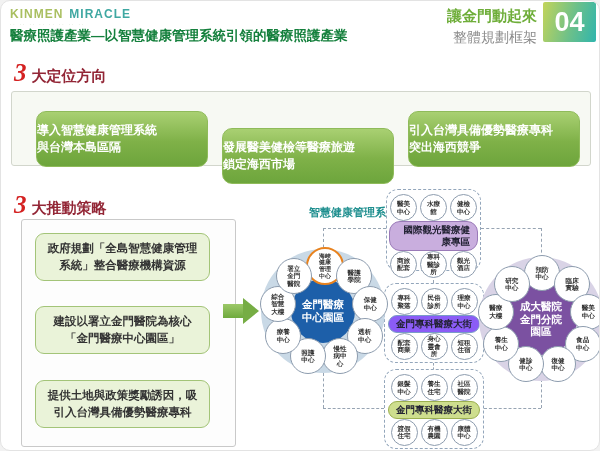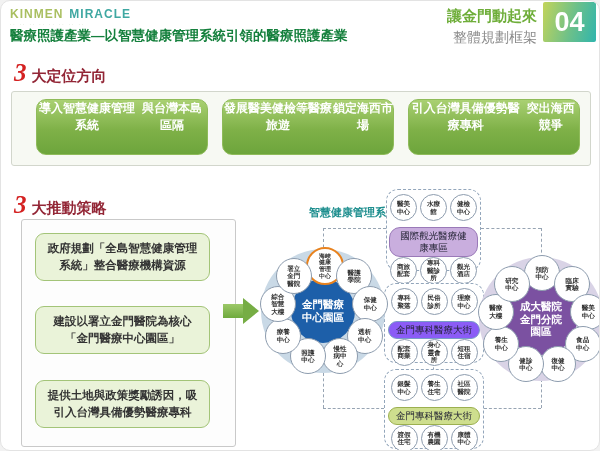--- a/index.html
+++ b/index.html
@@ -32,25 +32,25 @@
   
   .sec-head{position:absolute;left:13px;display:flex;align-items:baseline;}
   .sec-head .num{font-family:"Liberation Serif","DejaVu Serif",serif;font-style:italic;font-weight:bold;color:#d42121;font-size:25px;margin-right:5px;}
   .sec-head .txt{color:#932636;font-size:15px;font-weight:bold;}
   
   .pos-container{
     position:absolute;left:10px;top:90px;width:578px;height:73px;
     background:#f7f9f3;border:1px solid #d2d6cc;border-radius:3px;
   }
   .pos-box{
-    position:absolute;top:7px;width:170px;height:54px;border-radius:10px;
+    position:absolute;top:19px;width:170px;height:54px;border-radius:10px;
     background:linear-gradient(180deg,#a9d072 0%,#7fb148 55%,#6da53c 100%);
     border:1px solid #8fbb5a;
-    color:#ffffff;font-size:12px;font-weight:bold;text-align:center;
-    display:flex;flex-direction:row;justify-content:center;line-height:1.45;
+    color:#ffffff;font-size:12px;font-weight:bold;
+    display:flex;flex-direction:column;justify-content:center;line-height:1.45;
   }
   
   .strat-container{
     position:absolute;left:20px;top:218px;width:201px;height:226px;
     background:#fdfdfd;border:1px solid #c9c9c9;border-radius:3px;padding-left:12px;
   }
   .strat-box{
     position:absolute;left:13px;width:173px;height:46px;border-radius:9px;
     background:#eaf3d9;border:1px solid #a3c478;
     color:#333333;font-size:11.5px;font-weight:bold;text-align:center;
@@ -68,22 +68,22 @@
     box-sizing:border-box;
   }
   .zone-row{display:flex;justify-content:center;gap:3px;}
   .node{
     background:#ffffff;border:1px solid #8d9cae;border-radius:50%;
     display:flex;flex-direction:column;align-items:center;justify-content:center;
     color:#333333;font-size:6.6px;line-height:1.12;text-align:center;font-weight:bold;
   }
   .zone .node{width:25px;height:25px;}
   .pill{
-    border-radius:11px;padding:2px 7px;font-size:9.5px;font-weight:normal;color:#222233;
-    text-align:center;line-height:1.25;max-width:88px;margin-top:6px;
+    border-radius:11px;padding:2px 7px;font-size:9.5px;font-weight:bold;color:#222233;
+    text-align:right;line-height:1.25;max-width:88px;
   }
   .cluster{position:absolute;border-radius:50%;}
   .cluster .core{
     position:absolute;border-radius:50%;display:flex;flex-direction:column;align-items:center;justify-content:center;
     color:#ffffff;font-weight:bold;font-size:10.5px;line-height:1.2;text-align:center;
   }
   .cluster .node{position:absolute;width:34px;height:34px;}
   .dash-h{position:absolute;border-top:1.5px dashed #97a4b3;height:0;}
   .dash-v{position:absolute;border-left:1.5px dashed #97a4b3;width:0;}
 </style>
@@ -105,21 +105,21 @@
 
   <div class="sec-head" style="top:58px;">
     <span class="num">3</span>
     <span class="txt">大定位方向</span>
   </div>
   <div class="pos-container">
     <div class="pos-box" style="left:24px;">
       <span>導入智慧健康管理系統</span>
       <span>與台灣本島區隔</span>
     </div>
-    <div class="pos-box" style="left:210px;">
+    <div class="pos-box" style="left:210px;margin-top:17px;">
       <span>發展醫美健檢等醫療旅遊</span>
       <span>鎖定海西市場</span>
     </div>
     <div class="pos-box" style="left:396px;">
       <span>引入台灣具備優勢醫療專科</span>
       <span>突出海西競爭</span>
     </div>
   </div>
 
   <div class="sec-head" style="top:190px;">

